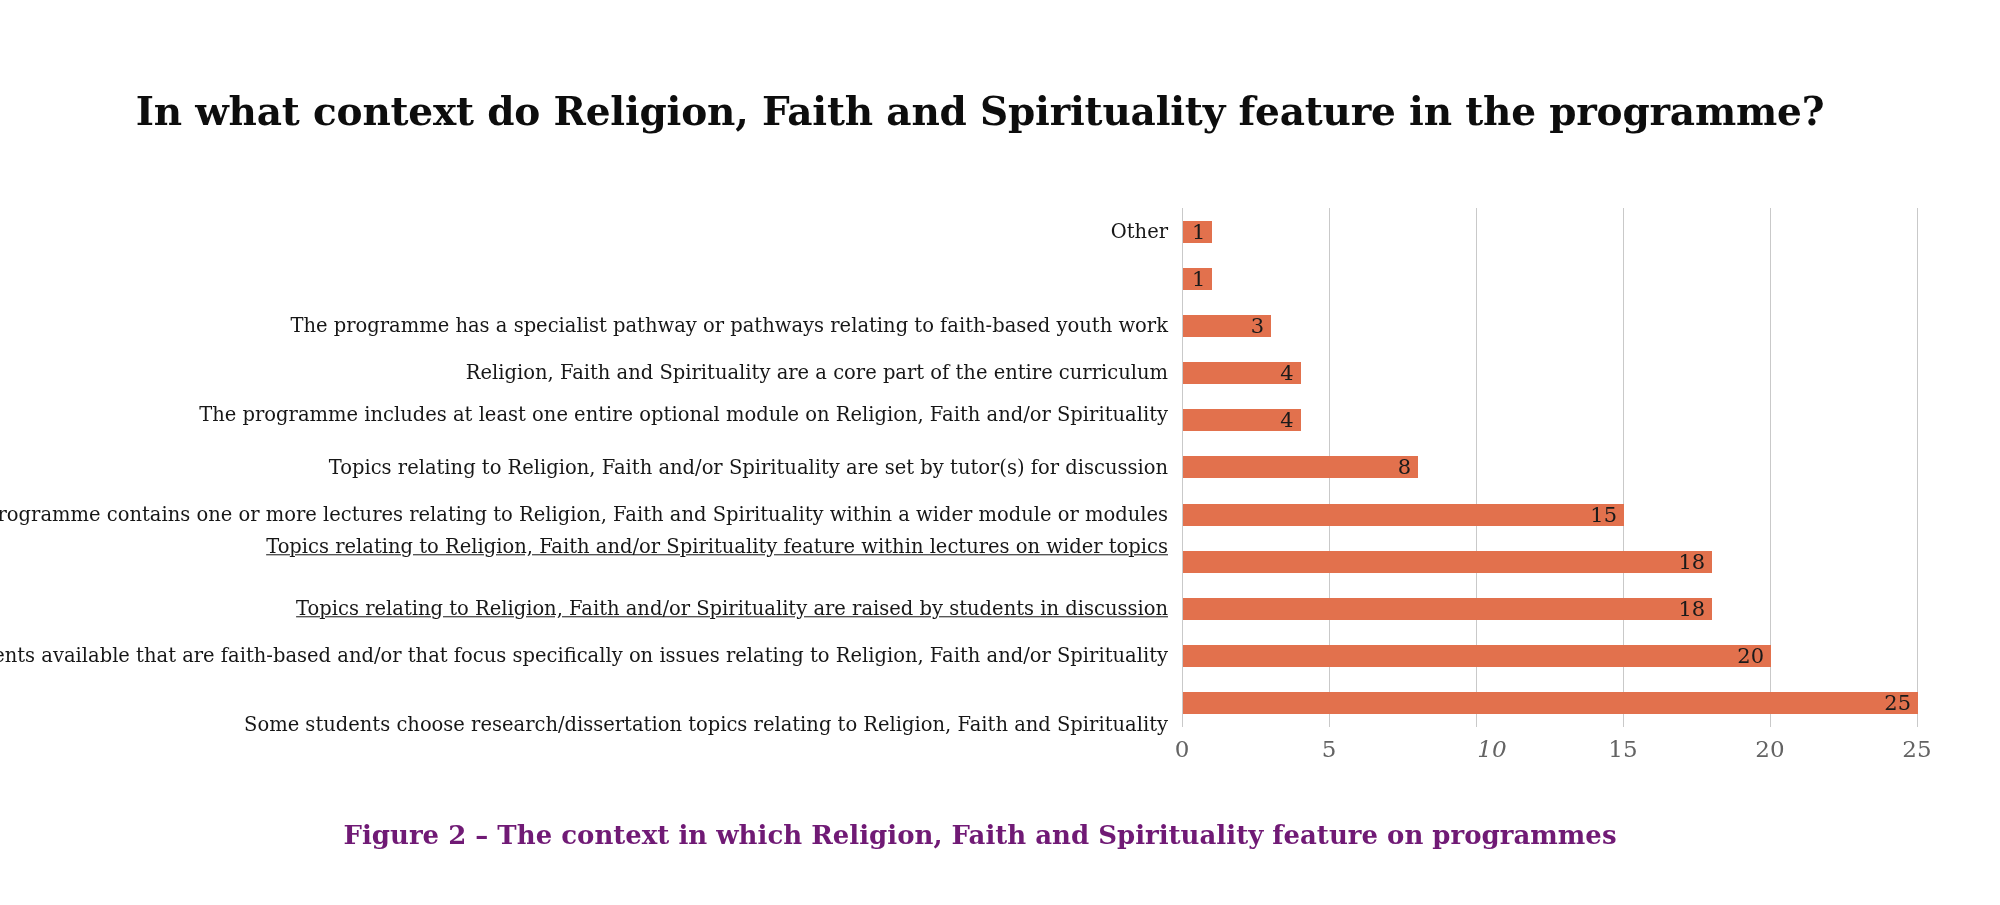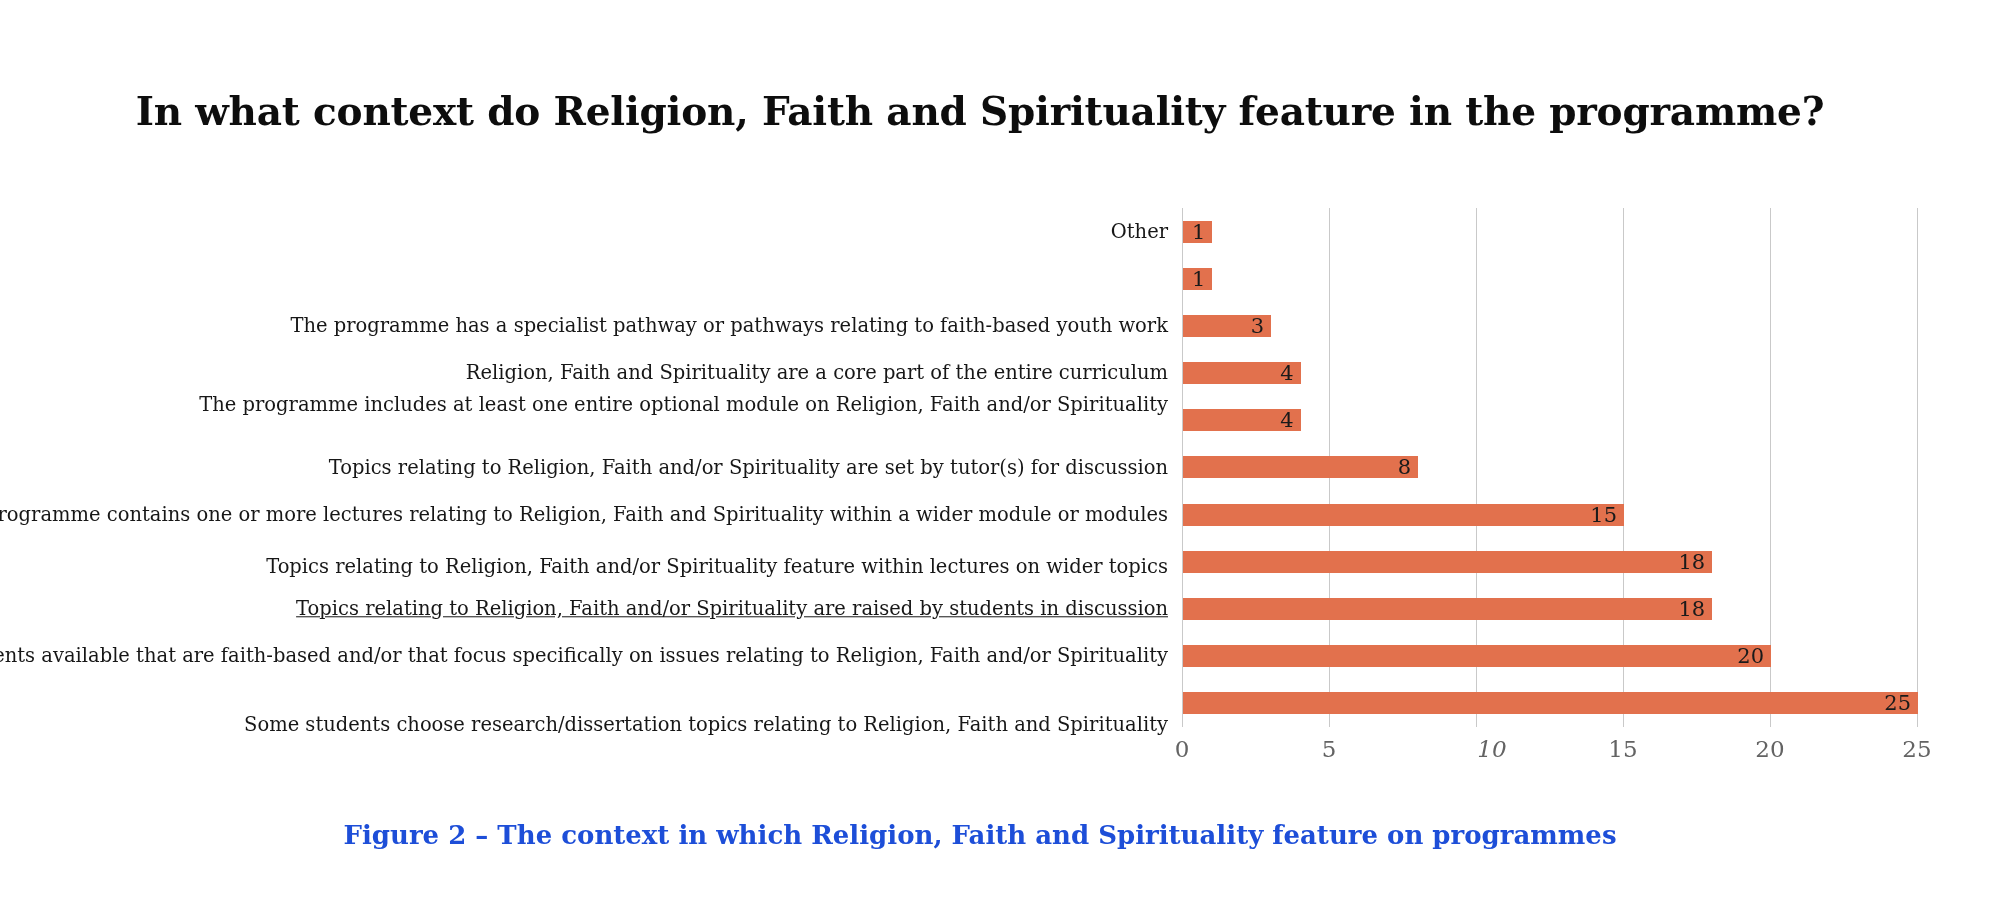--- a/index.html
+++ b/index.html
@@ -35,21 +35,21 @@
   }
   .figure-caption {
     position: absolute;
     top: 790px;
     left: 0;
     width: 1960px;
     text-align: center;
     font-family: "DejaVu Serif", serif;
     font-weight: bold;
     font-size: 26px;
-    color: #1d4ed8;
+    color: #701a75;
   }
   
   .plot-wrap {
     position: absolute;
     left: 0;
     top: 0;
     width: 2000px;
     height: 905px;
   }
   .plot-area {
@@ -140,24 +140,24 @@
 <body>
 
 <div class="page">
 
   <div class="chart-title">In what context do Religion, Faith and Spirituality feature in the programme?</div>
 
   <div class="cat-labels">
       <div class="cat-item" style="top: 23.5909px; transform: translateY(-50%);">Other</div>
       <div class="cat-item" style="top: 117.955px; transform: translateY(-50%); text-align: center;">The programme has a specialist pathway or pathways relating to faith-based youth work</div>
       <div class="cat-item" style="top: 165.136px; transform: translateY(-50%);">Religion, Faith and Spirituality are a core part of the entire curriculum</div>
-      <div class="cat-item" style="top: 197px; transform: translateY(-50%);">The programme includes at least one entire optional module on Religion, Faith and/or Spirituality</div>
+      <div class="cat-item" style="top: 207px; transform: translateY(-50%);">The programme includes at least one entire optional module on Religion, Faith and/or Spirituality</div>
       <div class="cat-item" style="top: 259.5px; transform: translateY(-50%);">Topics relating to Religion, Faith and/or Spirituality are set by tutor(s) for discussion</div>
       <div class="cat-item" style="top: 306.682px; transform: translateY(-50%);">The programme contains one or more lectures relating to Religion, Faith and Spirituality within a wider module or modules</div>
-      <div class="cat-item" style="top: 359px; transform: translateY(-50%);">Topics relating to Religion, Faith and/or Spirituality feature within lectures on wider topics</div>
+      <div class="cat-item" style="top: 339px; transform: translateY(-50%); text-decoration: underline;">Topics relating to Religion, Faith and/or Spirituality feature within lectures on wider topics</div>
       <div class="cat-item" style="top: 401.045px; transform: translateY(-50%); text-decoration: underline;">Topics relating to Religion, Faith and/or Spirituality are raised by students in discussion</div>
       <div class="cat-item" style="top: 448.227px; transform: translateY(-50%);">There are placements available that are faith-based and/or that focus specifically on issues relating to Religion, Faith and/or Spirituality</div>
       <div class="cat-item" style="top: 517px; transform: translateY(-50%);">Some students choose research/dissertation topics relating to Religion, Faith and Spirituality</div>
     </div>
 
   <div class="plot-wrap">
     <div class="plot-area">
       <div class="axis-left"></div>
       <div class="grid">
           <div class="gridline" style="left: 0px;"></div>

